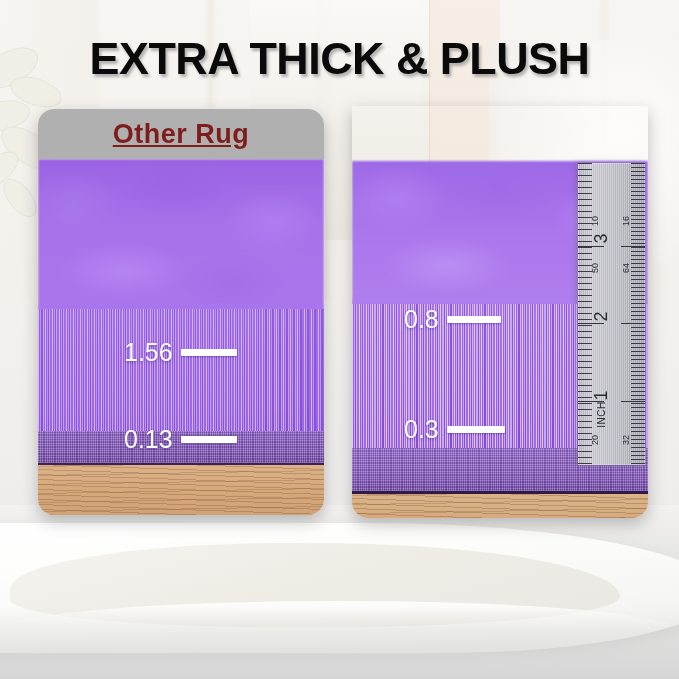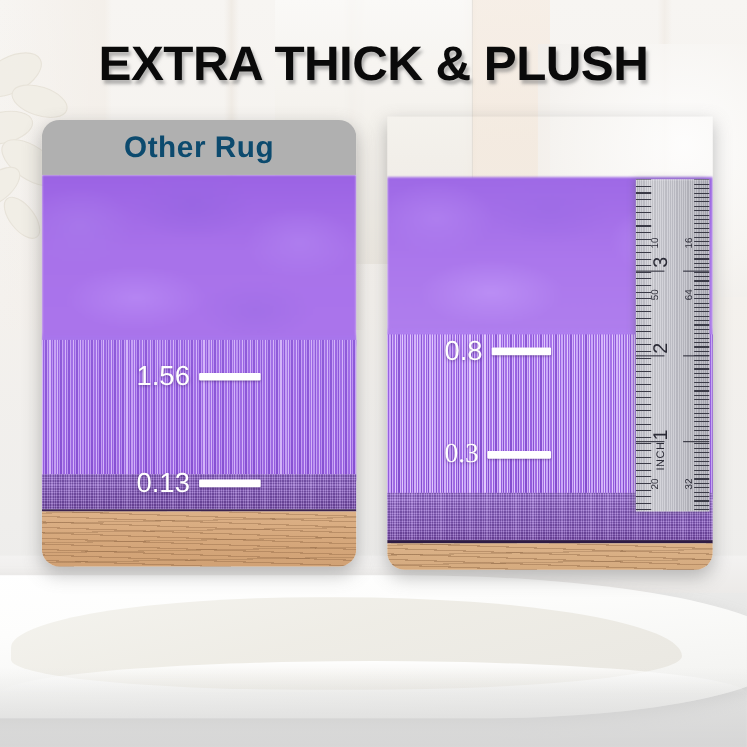--- a/index.html
+++ b/index.html
@@ -127,22 +127,23 @@
     border-radius:16px;
   }
   #card-our{
     left:352px; top:106px; width:296px; height:412px;
     border-radius:0 0 16px 16px;
   }
 
   .card-header{
     position:absolute; left:0; top:0; width:100%;
     display:flex; align-items:center; justify-content:center;
-    font-weight:bold; color:#0c4a6e;
+    font-weight:bold; color:#7f1d1d;
     z-index:6;
+    text-decoration:underline;
   }
   #header-other{
     height:50px; background:#b0b0b0; font-size:27px;
     letter-spacing:.5px;
   }
   #header-our{
     height:55px; background:#6ed8dd; font-size:29px;
     letter-spacing:.5px;
   }
 
@@ -266,27 +267,27 @@
     display:flex; align-items:center; gap:8px;
     color:#ffffff;
     font-size:25px; font-weight:500;
     text-shadow:0 1px 3px rgba(60,30,100,.55);
     white-space:nowrap;
   }
   .measure-bar{
     display:block; height:7px; background:#ffffff; border-radius:1px;
     box-shadow:0 1px 2px rgba(60,30,100,.45);
   }
-  #measure-other-pile{ left:124px; top:328px; }
+  #measure-other-pile{ left:124px; top:338px; }
   #measure-other-pile .measure-bar{ width:56px; }
   #measure-other-base{ left:124px; top:425px; }
   #measure-other-base .measure-bar{ width:56px; }
   #measure-our-pile{ left:404px; top:305px; }
   #measure-our-pile .measure-bar{ width:54px; }
-  #measure-our-base{ left:404px; top:399px;font-family:Liberation Serif, serif; }
+  #measure-our-base{ left:404px; top:415px; }
   #measure-our-base .measure-bar{ width:58px; }
 
   
   #ruler{
     position:absolute; left:578px; top:163px; width:67px; height:302px;
     z-index:9;
     background:
       repeating-linear-gradient(90deg,
         rgba(255,255,255,.22) 0px, rgba(255,255,255,.22) 1px,
         rgba(0,0,0,.05) 1px, rgba(0,0,0,.05) 2px),

